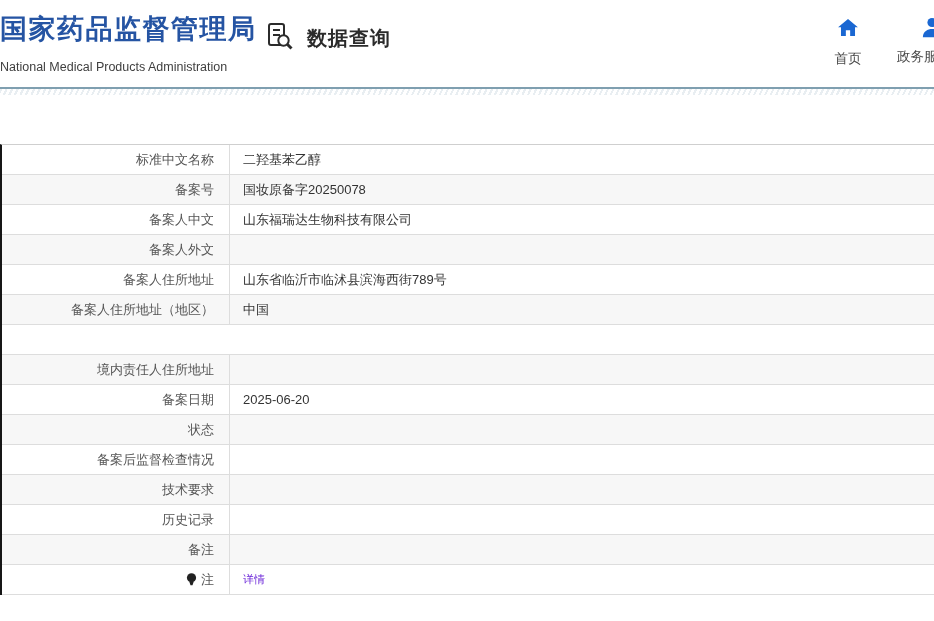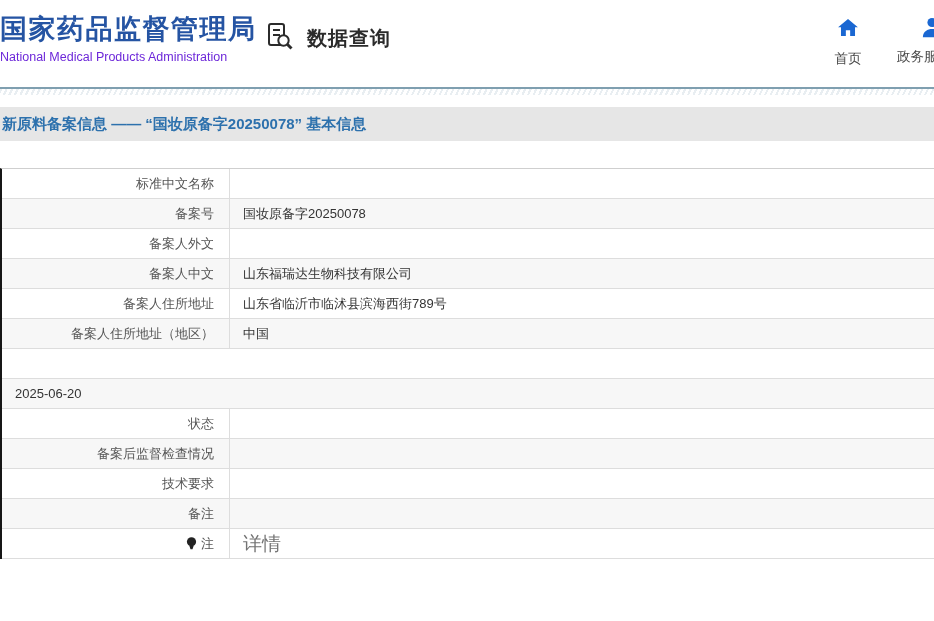--- a/index.html
+++ b/index.html
@@ -4,51 +4,51 @@
 <style>
   * { margin:0; padding:0; box-sizing:border-box; }
   html,body { width:934px; height:621px; overflow:hidden; background:#fff;
               font-family:"Liberation Sans","DejaVu Sans",sans-serif; }
   .page { position:relative; width:741px; height:621px; background:#fff; }
 
   
   .header { position:absolute; top:0; left:0; width:934px; height:87px; background:#fff; }
   .logo { position:absolute; left:0; top:13px; cursor:pointer; }
   .logo-cn { font-size:27px; font-weight:bold; color:#2554a3; letter-spacing:1.5px; white-space:nowrap; line-height:1.2; }
-  .logo-en { font-size:12.5px; color:#6d28d9; margin-top:5px; white-space:nowrap; }
+  .logo-en { font-size:12.5px; color:#404040; margin-top:15px; white-space:nowrap; }
 
   .query { position:absolute; left:264px; top:21px; display:flex; align-items:center; gap:13px; cursor:pointer; }
   .query-label { font-size:20px; color:#2b2b2b; font-weight:600; letter-spacing:1px; }
 
   .nav-item { position:absolute; display:flex; flex-direction:column; align-items:center; gap:5px; cursor:pointer; }
   .nav-home { left:830px; top:19px; width:36px;gap:9px; }
   .nav-gov  { left:897px; top:17px; width:90px; align-items:flex-start; }
   .nav-gov .nav-icon { margin-left:24px; }
   .nav-label { font-size:13.5px; color:#4a4a4a; white-space:nowrap; }
 
   .divider-line { position:absolute; top:87px; left:0; width:934px; height:2px; background:#7f9fb0; }
   .divider-hatch { position:absolute; top:89px; left:0; width:934px; height:6px;
       background:repeating-linear-gradient(115deg, rgba(130,160,180,0.18) 0 2px, rgba(255,255,255,0) 2px 5px); }
 
   
   .title-bar { position:absolute; top:107px; left:0; width:934px; height:34px;
                background:#e6e6e6; display:flex; align-items:center; }
   .title-text { font-size:15px; font-weight:bold; color:#2d71ad; padding-left:2px; white-space:nowrap; }
 
   
-  .info-table { position:absolute; top:168px; left:0; width:934px;
+  .info-table { position:absolute; top:144px; left:0; width:934px;
                 border-left:2px solid #161616; border-top:1px solid #cfcfcf; }
   .row { display:flex; height:30px; border-bottom:1px solid #ddd; background:#fff; }
   .row:nth-child(even) { background:#f7f7f7; }
   .label-cell { width:228px; flex:none; height:100%; border-right:1px solid #ddd;
                 display:flex; justify-content:flex-end; align-items:center; gap:4px;
                 padding-right:15px; font-size:13px; color:#555; white-space:nowrap; }
   .value-cell { flex:1; display:flex; align-items:center; padding-left:13px;
                 font-size:13px; color:#333; white-space:nowrap; overflow:hidden; }
-  .detail-link { color:#737373; text-decoration:none; font-size:19px; cursor:pointer; }
+  .detail-link { color:#6d28d9; text-decoration:none; font-size:11px; cursor:pointer; }
   .note-icon { display:inline-flex; align-items:center; }
 </style>
 </head>
 <body>
 
 <div class="page">
 
   <div class="header">
     <div class="logo">
       <div class="logo-cn">国家药品监督管理局</div>
@@ -84,72 +84,79 @@
           <path d="M2 22 C2 15.5 7.5 13 12 13 C16.5 13 22 15.5 22 22 Z"></path>
         </svg>
       </span>
       <span class="nav-label">政务服务</span>
     </div>
   </div>
 
   <div class="divider-line"></div>
   <div class="divider-hatch"></div>
 
-  <div class="title-bar">
-    <span class="title-text">新原料备案信息 —— “国妆原备字20250078” 基本信息</span>
-  </div>
 
   <div class="info-table">
   <div class="row">
     <div class="label-cell">
           <span>标准中文名称</span>
         </div>
+    <div class="value-cell">二羟基苯乙醇</div>
   </div>
 
   <div class="row">
     <div class="label-cell">
           <span>备案号</span>
         </div>
     <div class="value-cell">国妆原备字20250078</div>
   </div>
 
   <div class="row">
     <div class="label-cell">
+          <span>备案人中文</span>
+        </div>
+    <div class="value-cell">山东福瑞达生物科技有限公司</div>
+  </div>
+
+  <div class="row">
+    <div class="label-cell">
           <span>备案人外文</span>
         </div>
     <div class="value-cell"></div>
   </div>
 
   <div class="row">
     <div class="label-cell">
-          <span>备案人中文</span>
-        </div>
-    <div class="value-cell">山东福瑞达生物科技有限公司</div>
-  </div>
-
-  <div class="row">
-    <div class="label-cell">
           <span>备案人住所地址</span>
         </div>
     <div class="value-cell">山东省临沂市临沭县滨海西街789号</div>
   </div>
 
   <div class="row">
     <div class="label-cell">
           <span>备案人住所地址（地区）</span>
         </div>
     <div class="value-cell">中国</div>
   </div>
 
   <div class="row">
     <div class="value-cell"></div>
   </div>
 
-
-  <div class="row">
+  <div class="row">
+    <div class="label-cell">
+          <span>境内责任人住所地址</span>
+        </div>
+    <div class="value-cell"></div>
+  </div>
+
+  <div class="row">
+    <div class="label-cell">
+          <span>备案日期</span>
+        </div>
     <div class="value-cell">2025-06-20</div>
   </div>
 
   <div class="row">
     <div class="label-cell">
           <span>状态</span>
         </div>
     <div class="value-cell"></div>
   </div>
 
@@ -160,20 +167,26 @@
     <div class="value-cell"></div>
   </div>
 
   <div class="row">
     <div class="label-cell">
           <span>技术要求</span>
         </div>
     <div class="value-cell"></div>
   </div>
 
+  <div class="row">
+    <div class="label-cell">
+          <span>历史记录</span>
+        </div>
+    <div class="value-cell"></div>
+  </div>
 
   <div class="row">
     <div class="label-cell">
           <span>备注</span>
         </div>
     <div class="value-cell"></div>
   </div>
 
   <div class="row">
     <div class="label-cell">

